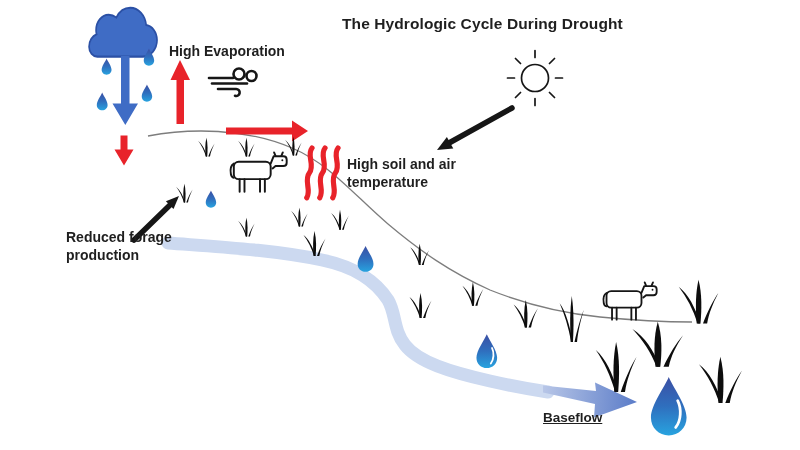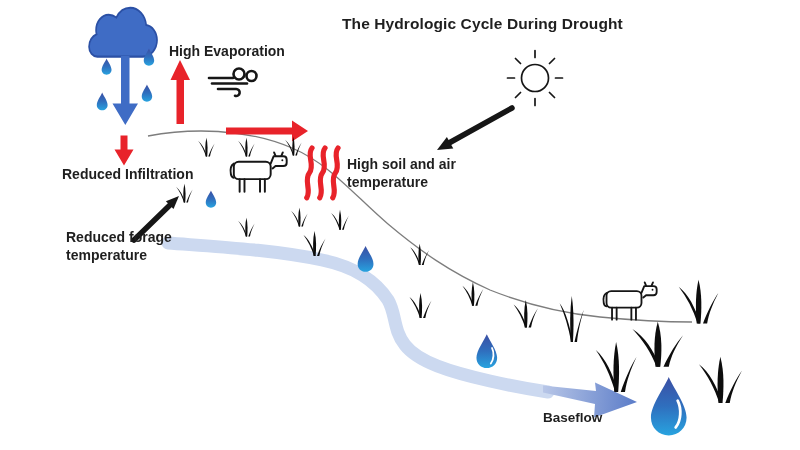--- a/index.html
+++ b/index.html
@@ -3,21 +3,21 @@
 <meta charset="utf-8">
 <style>
   html,body{margin:0;padding:0;background:#fff;}
   #stage{position:relative;width:800px;height:450px;background:#fff;overflow:hidden;
          font-family:"Liberation Sans",sans-serif;}
   #stage svg.layer{position:absolute;left:0;top:0;}
   .label{position:absolute;font-size:14px;font-weight:600;line-height:1.25;
          color:var(--text,#1f1f1f);white-space:pre-line;}
   .title{position:absolute;font-size:15.5px;font-weight:700;color:var(--text,#1f1f1f);
          letter-spacing:.1px;}
-  .bold-label{font-weight:700;font-size:13.5px;}
+  .bold-label{font-weight:700;font-size:13.5px;text-decoration:underline;}
   .wrap{white-space:normal;}
   .ink{stroke:var(--ink,#161616);}
   .red-fill{fill:var(--accent-red,#e8232a);}
   .red-stroke{stroke:var(--accent-red,#e8232a);}
   .terrain{stroke:var(--terrain,#7d7d7d);}
   .stream{stroke:var(--stream,#ccd9f0);}
 </style>
 </head>
 <body>
 
@@ -131,17 +131,16 @@
       <path d="M16.5 13 C18.5 17 18.3 23 15.5 26.5" stroke="#fff" stroke-width="1.6" fill="none" stroke-linecap="round"></path>
     </g>
     <g transform="translate(645,375) scale(1.98)">
       <use href="#drop"></use>
       <path d="M16.5 13 C18.5 17 18.3 23 15.5 26.5" stroke="#fff" stroke-width="1.4" fill="none" stroke-linecap="round"></path>
     </g>
   </svg>
 
   <div class="title" style="left:342px;top:15px;">The Hydrologic Cycle During Drought</div>
   <div class="label" style="left:169px;top:43px;">High Evaporation</div>
-  <div class="label" style="left:62px;top:166px;">Reduced Infiltration</div>
-  <div class="label wrap" style="left:66px;top:229px;width:106px;">Reduced forage temperature</div>
+  <div class="label wrap" style="left:66px;top:229px;width:106px;">Reduced forage production</div>
   <div class="label wrap" style="left:347px;top:156px;width:110px;">High soil and air temperature</div>
   <div class="label bold-label" style="left:543px;top:410px;">Baseflow</div>
 </div>
 
 </body></html>

